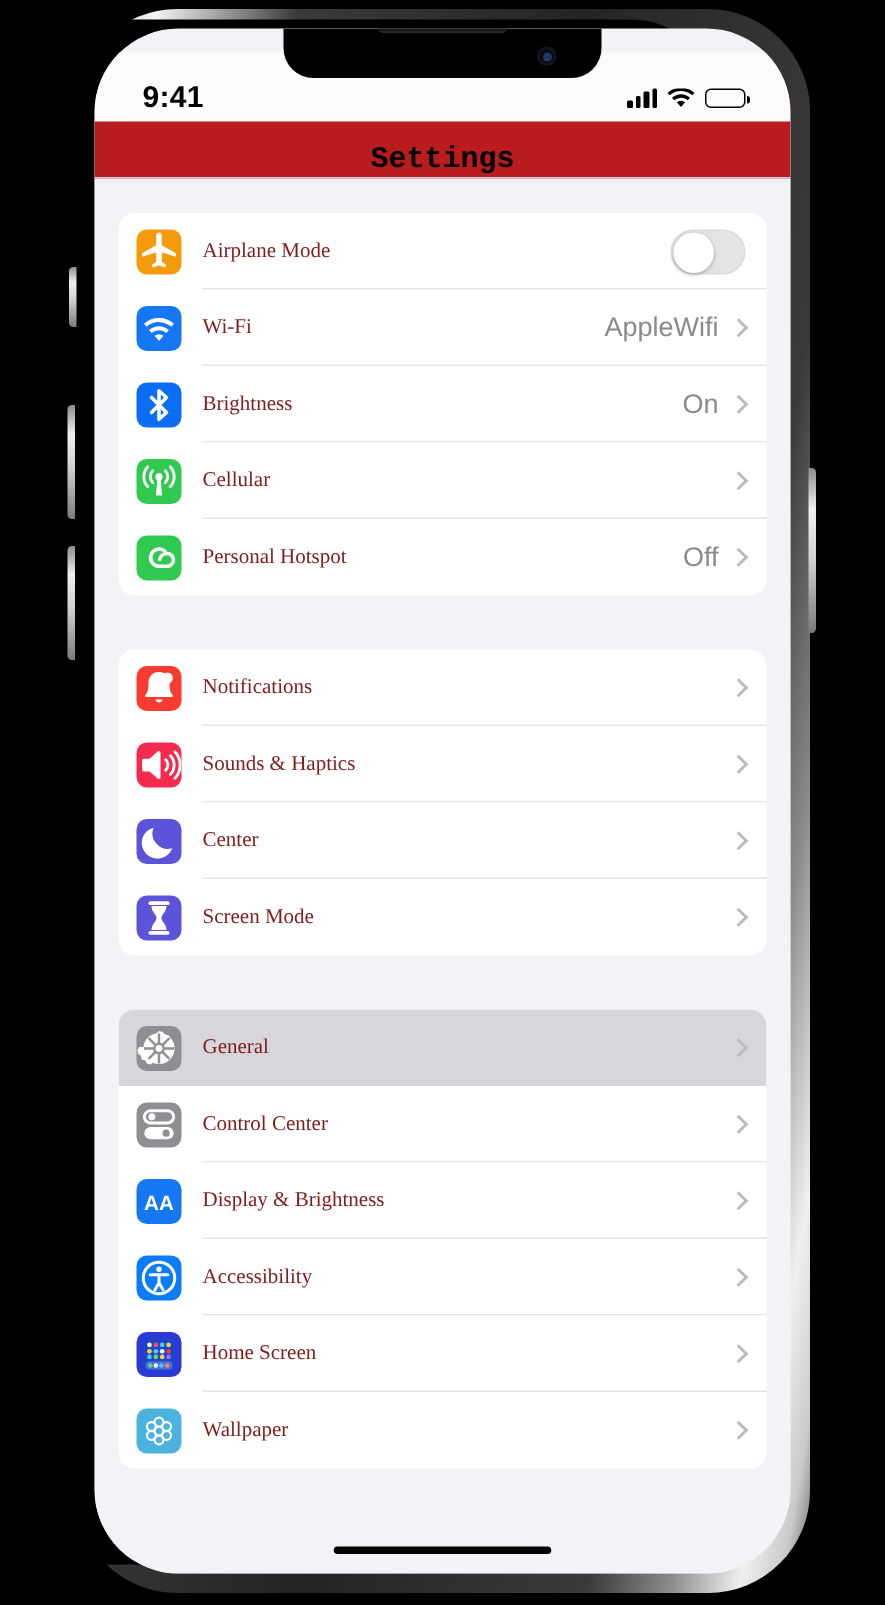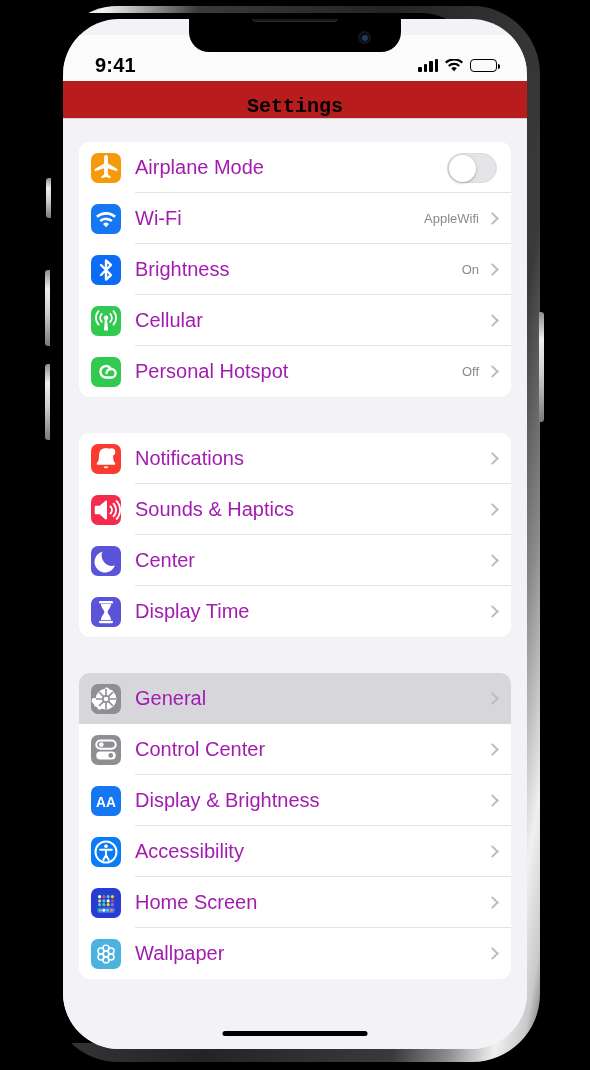--- a/index.html
+++ b/index.html
@@ -163,25 +163,26 @@
     width: 30px; height: 30px;
     border-radius: 7px;
     flex: 0 0 30px;
     display: flex; align-items: center; justify-content: center;
     position: relative;
     overflow: hidden;
   }
   .row-label {
     flex: 1 1 auto;
     margin-left: 14px;
-    font-size: 20px; color: #a21caf;
+    font-size: 14px; color: #7f1d1d;
     white-space: nowrap;
+    font-family: Liberation Serif, serif;
   }
   .row-value {
-    font-size: 13px; color: #8a8a8e;
+    font-size: 18px; color: #8a8a8e;
     margin-right: 9px; white-space: nowrap;
   }
   .chevron {
     width: 9px; height: 9px; margin-right: 14px;
     border-right: 2px solid #bcbcc0;
     border-top: 2px solid #bcbcc0;
     transform: rotate(45deg);
     flex: 0 0 auto;
   }
   .toggle {
@@ -353,21 +354,21 @@
           <div class="row-divider"></div>
         </div>
         <div class="row">
           <div class="icon-box" style="background: rgb(91, 83, 216);">
             <svg viewBox="0 0 24 24" class="glyph">
         <rect x="6.4" y="3.1" width="11.2" height="2" rx="1" fill="#ffffff"></rect>
         <rect x="6.4" y="18.9" width="11.2" height="2" rx="1" fill="#ffffff"></rect>
         <path fill="#ffffff" d="M8 5.6h8c0 3.1-2.7 4.7-2.7 6.4S16 15.3 16 18.4H8c0-3.1 2.7-4.7 2.7-6.4S8 8.7 8 5.6z"></path>
       </svg>
           </div>
-          <div class="row-label">Display Time</div>
+          <div class="row-label">Screen Mode</div>
           <div class="chevron"></div>
         </div>
       </div>
       <div class="group">
         <div class="row selected">
           <div class="icon-box" style="background: rgb(142, 142, 147);">
             <svg viewBox="0 0 24 24" class="glyph">
         <path fill="#ffffff" d="M12 2.6l1.9.55 1.25 1.55 1.97.2 1.06 1.7-.35 1.95 1.3 1.5-.45 1.93-1.75.92-.55 1.9-1.9.55-1.55 1.25-.2 1.97-1.7 1.06-1.95-.35-1.5 1.3-1.93-.45-.92-1.75-1.9-.55-.55-1.9-1.55-1.25-.2-1.97 1.06-1.7 1.95.35 1.5-1.3z" transform="rotate(0 12 12)"></path>
         <circle cx="12" cy="12" r="8.3" fill="#ffffff"></circle>
         <circle cx="12" cy="12" r="2.5" fill="none" stroke="#8E8E93" stroke-width="1.3"></circle>

